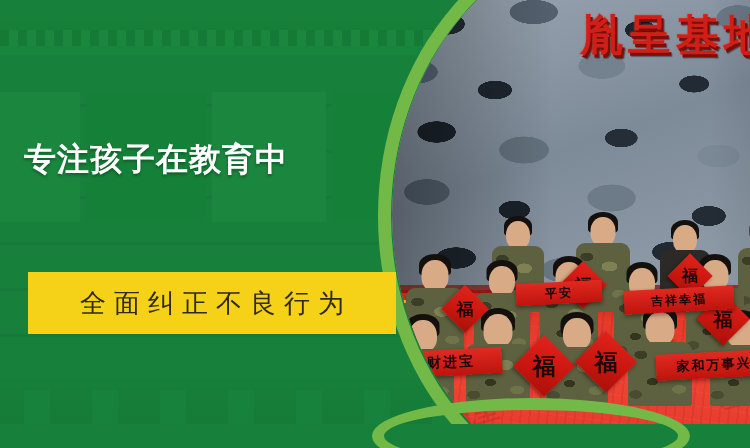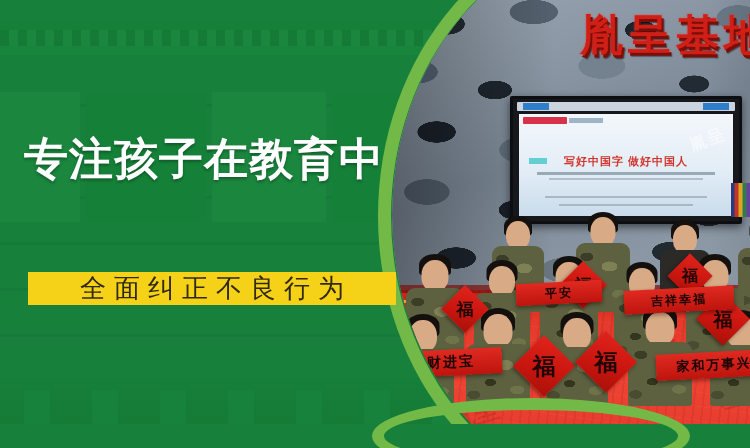--- a/index.html
+++ b/index.html
@@ -127,23 +127,23 @@
       border-radius:50%;border:13px solid #73b948;box-sizing:border-box;pointer-events:none;}
 
   
   .bottom-bar{position:absolute;left:0;bottom:0;width:750px;height:24px;background:#17803a;}
   .bottom-ring{position:absolute;left:372px;bottom:-26px;width:318px;height:76px;
       border-radius:50%;border:12px solid #73b948;box-sizing:border-box;}
 
   
   .head-wrap{position:absolute;left:24px;top:130px;z-index:14;}
   .h-line{font-family:"DejaVu Sans","Liberation Sans",sans-serif;font-weight:bold;color:#fff;
-      font-size:44px;line-height:58px;letter-spacing:1px;white-space:nowrap;
+      font-size:32px;line-height:58px;letter-spacing:1px;white-space:nowrap;
       text-shadow:0 2px 3px rgba(0,0,0,.30);}
-  .sub-bar{position:absolute;left:28px;top:272px;width:368px;height:33px;background:#f5d118;z-index:14;
+  .sub-bar{position:absolute;left:28px;top:272px;width:368px;height:62px;background:#f5d118;z-index:14;
       display:flex;align-items:center;justify-content:center;}
   .sub-bar span{font-family:"DejaVu Sans","Liberation Sans",sans-serif;font-size:26px;
       color:#2f2a12;letter-spacing:8px;padding-left:8px;white-space:nowrap;}
 </style>
 </head>
 <body>
 
 <div id="banner">
 
   <div class="green-bg">
@@ -176,38 +176,20 @@
   <div class="photo-clip">
     <div class="photo">
 
       <div class="wall">
         <div class="camo"></div>
         <div class="wall-shadow"></div>
       </div>
 
       <div class="base-title">胤呈基地</div>
 
-      <div class="screen-frame">
-        <div class="screen-top">
-          <div class="tab" style="left:6px;"></div>
-          <div class="tab" style="right:6px;"></div>
-        </div>
-        <div class="screen">
-          <div class="scr-head"></div>
-          <div class="scr-head2"></div>
-          <div class="scr-tealdot"></div>
-          <div class="scr-title">写好中国字  做好中国人</div>
-          <div class="scr-sub"></div>
-          <div class="scr-sub2"></div>
-          <div class="scr-line" style="left:26px;right:26px;top:82px;"></div>
-          <div class="scr-line" style="left:40px;right:40px;top:90px;"></div>
-          <div class="scr-wm">胤呈</div>
-        </div>
-        <div class="pens"></div>
-      </div>
 
       <div class="carpet">
         <div class="stage-edge"></div>
         <div class="stage-line"></div>
         <div class="carpet-tex"></div>
         <div class="carpet-wm">
           <span style="left:20px;top:30px;">胤呈</span>
           <span style="left:110px;top:64px;">基地</span>
           <span style="left:240px;top:40px;">胤呈</span>
           <span style="left:330px;top:86px;">基地</span>

